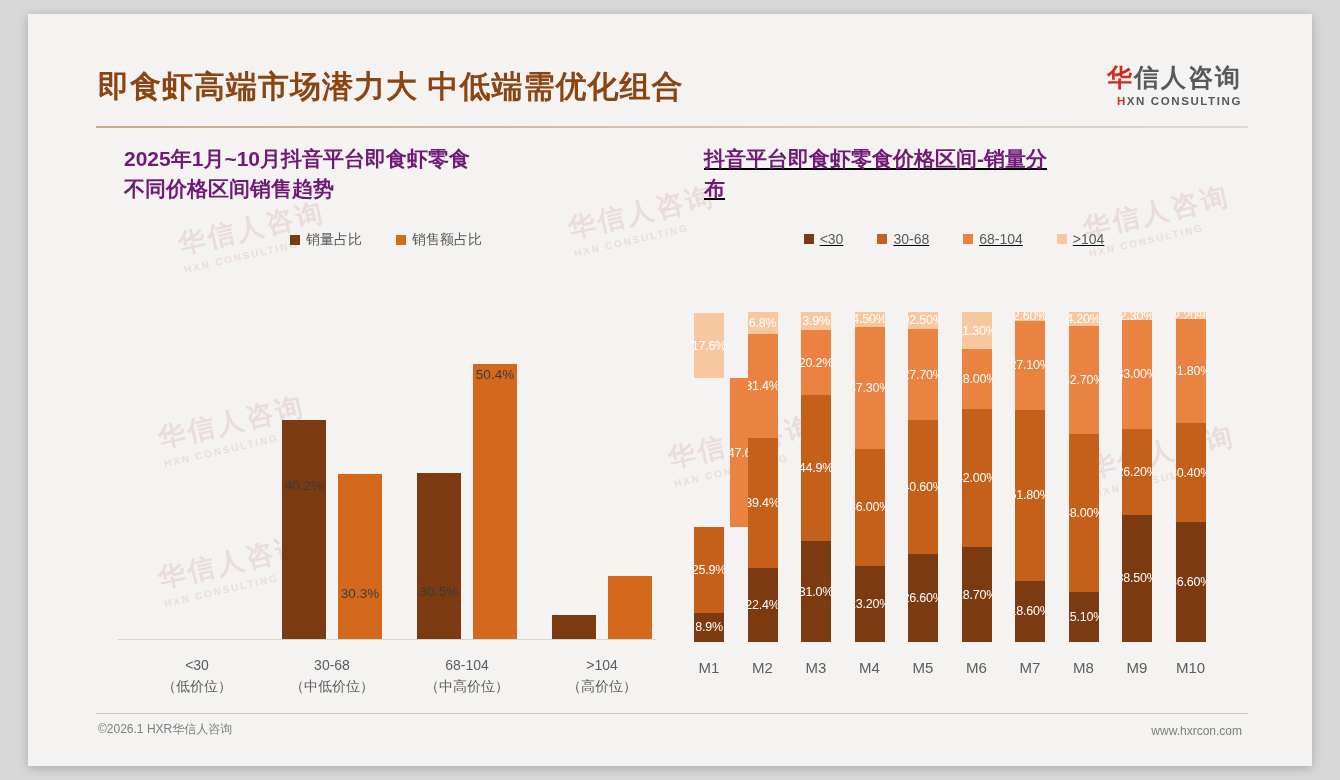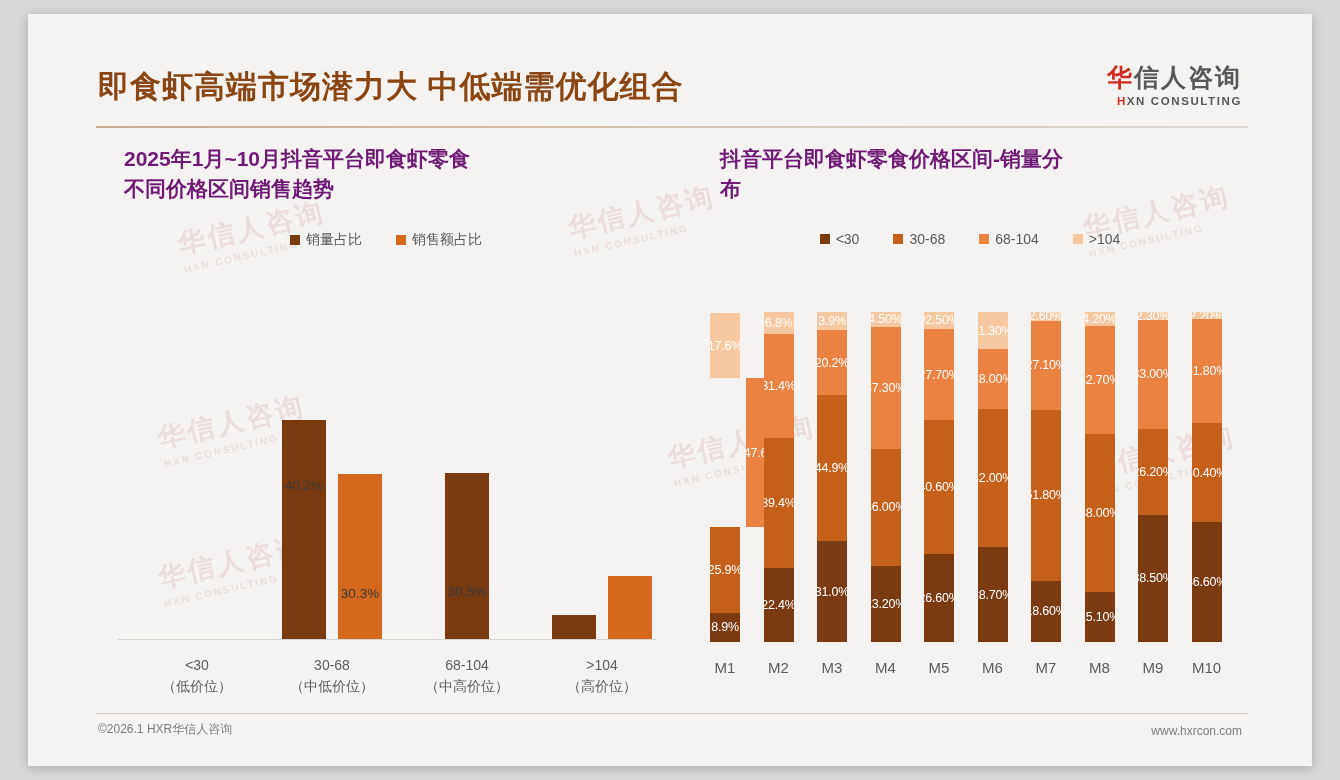--- a/index.html
+++ b/index.html
@@ -60,21 +60,21 @@
     pointer-events: none;
     user-select: none;
     transform: rotate(-13deg);
     white-space: nowrap;
   }
   .wm .wm-cn { font-size: 27px; font-weight: bold; letter-spacing: 3px; }
   .wm .wm-en { font-size: 10px; font-weight: bold; letter-spacing: 2px; margin-top: 2px; }
   
   .panel { position: absolute; top: 130px; height: 560px; }
   .panel-left  { left: 68px;  width: 580px; }
-  .panel-right { left: 664px; width: 556px; }
+  .panel-right { left: 648px; width: 556px; text-decoration: underline; }
   .chart-title {
     font-size: 21px; font-weight: bold; color: #701a75;
     text-align: left; line-height: 1.45;
     padding: 0 28px;
   }
   .legend {
     display: flex; justify-content: center; align-items: center;
     margin-top: 26px; gap: 34px;
   }
   .legend-item { display: flex; align-items: center; gap: 6px; }
@@ -214,20 +214,24 @@
             <div class="bar" style="background: rgb(212, 105, 30); height: 165.273px;"></div>
             <div class="bar-val" style="top: 112.727px;">30.3%</div>
           </div>
         </div>
         <div class="cat-label" style="left: 161px;"><span>30-68</span><span class="sub">（中低价位）</span></div>
         <div class="grp" style="left: 306px;">
           <div class="bar-wrap">
             <div class="bar" style="background: rgb(123, 58, 16); height: 166.364px;"></div>
             <div class="bar-val" style="top: 111.636px;">30.5%</div>
           </div>
+          <div class="bar-wrap">
+            <div class="bar" style="background: rgb(212, 105, 30); height: 274.909px;"></div>
+            <div class="bar-val" style="top: 3.09091px;">50.4%</div>
+          </div>
         </div>
         <div class="cat-label" style="left: 296px;"><span>68-104</span><span class="sub">（中高价位）</span></div>
         <div class="grp" style="left: 441px;">
           <div class="bar-wrap">
             <div class="bar" style="background: rgb(123, 58, 16); height: 24px;"></div>
           </div>
           <div class="bar-wrap">
             <div class="bar" style="background: rgb(212, 105, 30); height: 62.7273px;"></div>
           </div>
         </div>

